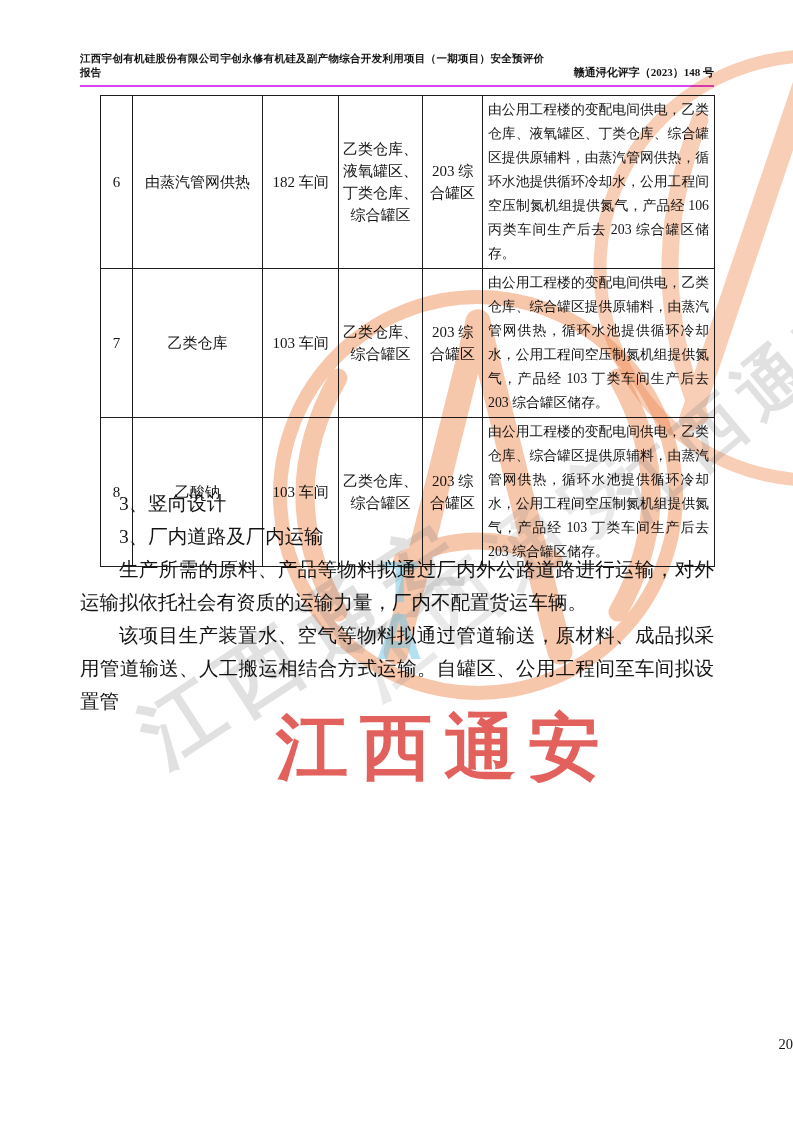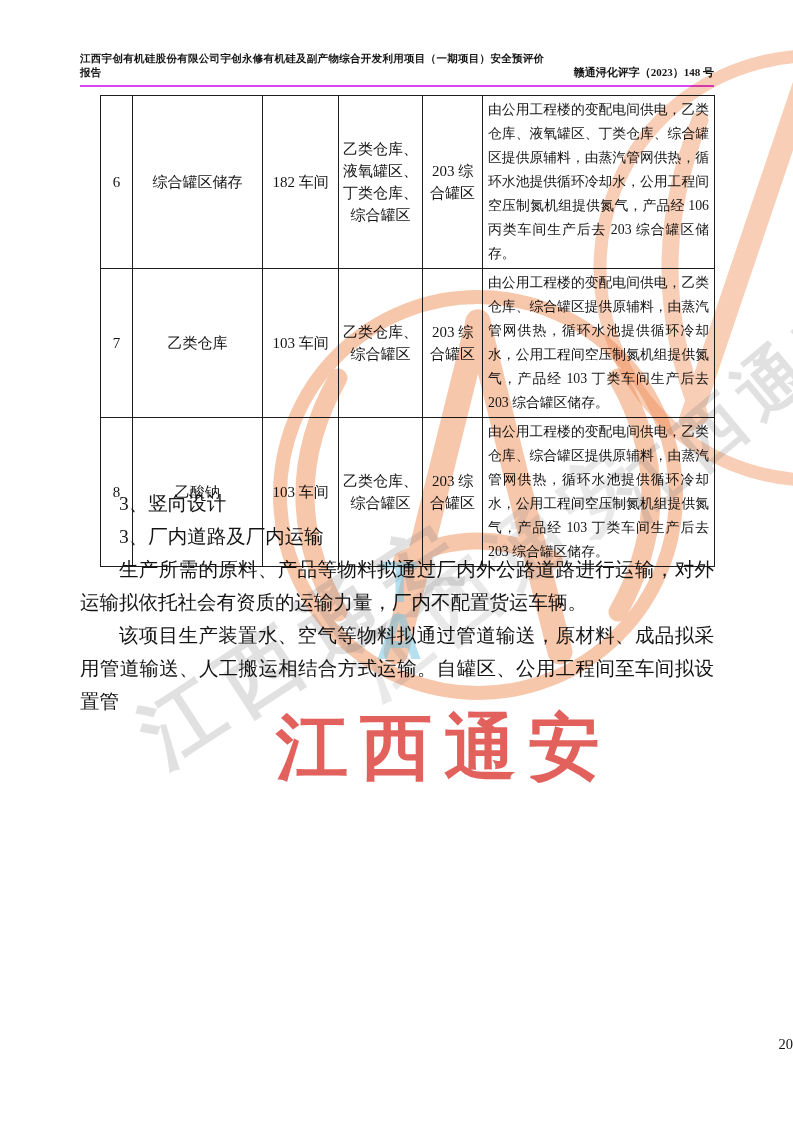--- a/index.html
+++ b/index.html
@@ -77,21 +77,21 @@
       <col style="width:32px">
         <col style="width:130px">
         <col style="width:76px">
       <col style="width:84px">
         <col style="width:60px">
         <col style="width:232px">
     </colgroup>
     <tbody>
       <tr class="r6">
         <td>6</td>
-        <td>综合罐区储存</td>
+        <td>由蒸汽管网供热</td>
         <td>182 车间</td>
         <td>乙类仓库、液氧罐区、丁类仓库、综合罐区</td>
         <td>203 综合罐区</td>
         <td class="desc">由公用工程楼的变配电间供电，乙类仓库、液氧罐区、丁类仓库、综合罐区提供原辅料，由蒸汽管网供热，循环水池提供循环冷却水，公用工程间空压制氮机组提供氮气，产品经 106 丙类车间生产后去 203 综合罐区储存。</td>
       </tr>
       <tr class="r7">
         <td>7</td>
         <td>乙类仓库</td>
         <td>103 车间</td>
         <td>乙类仓库、综合罐区</td>

